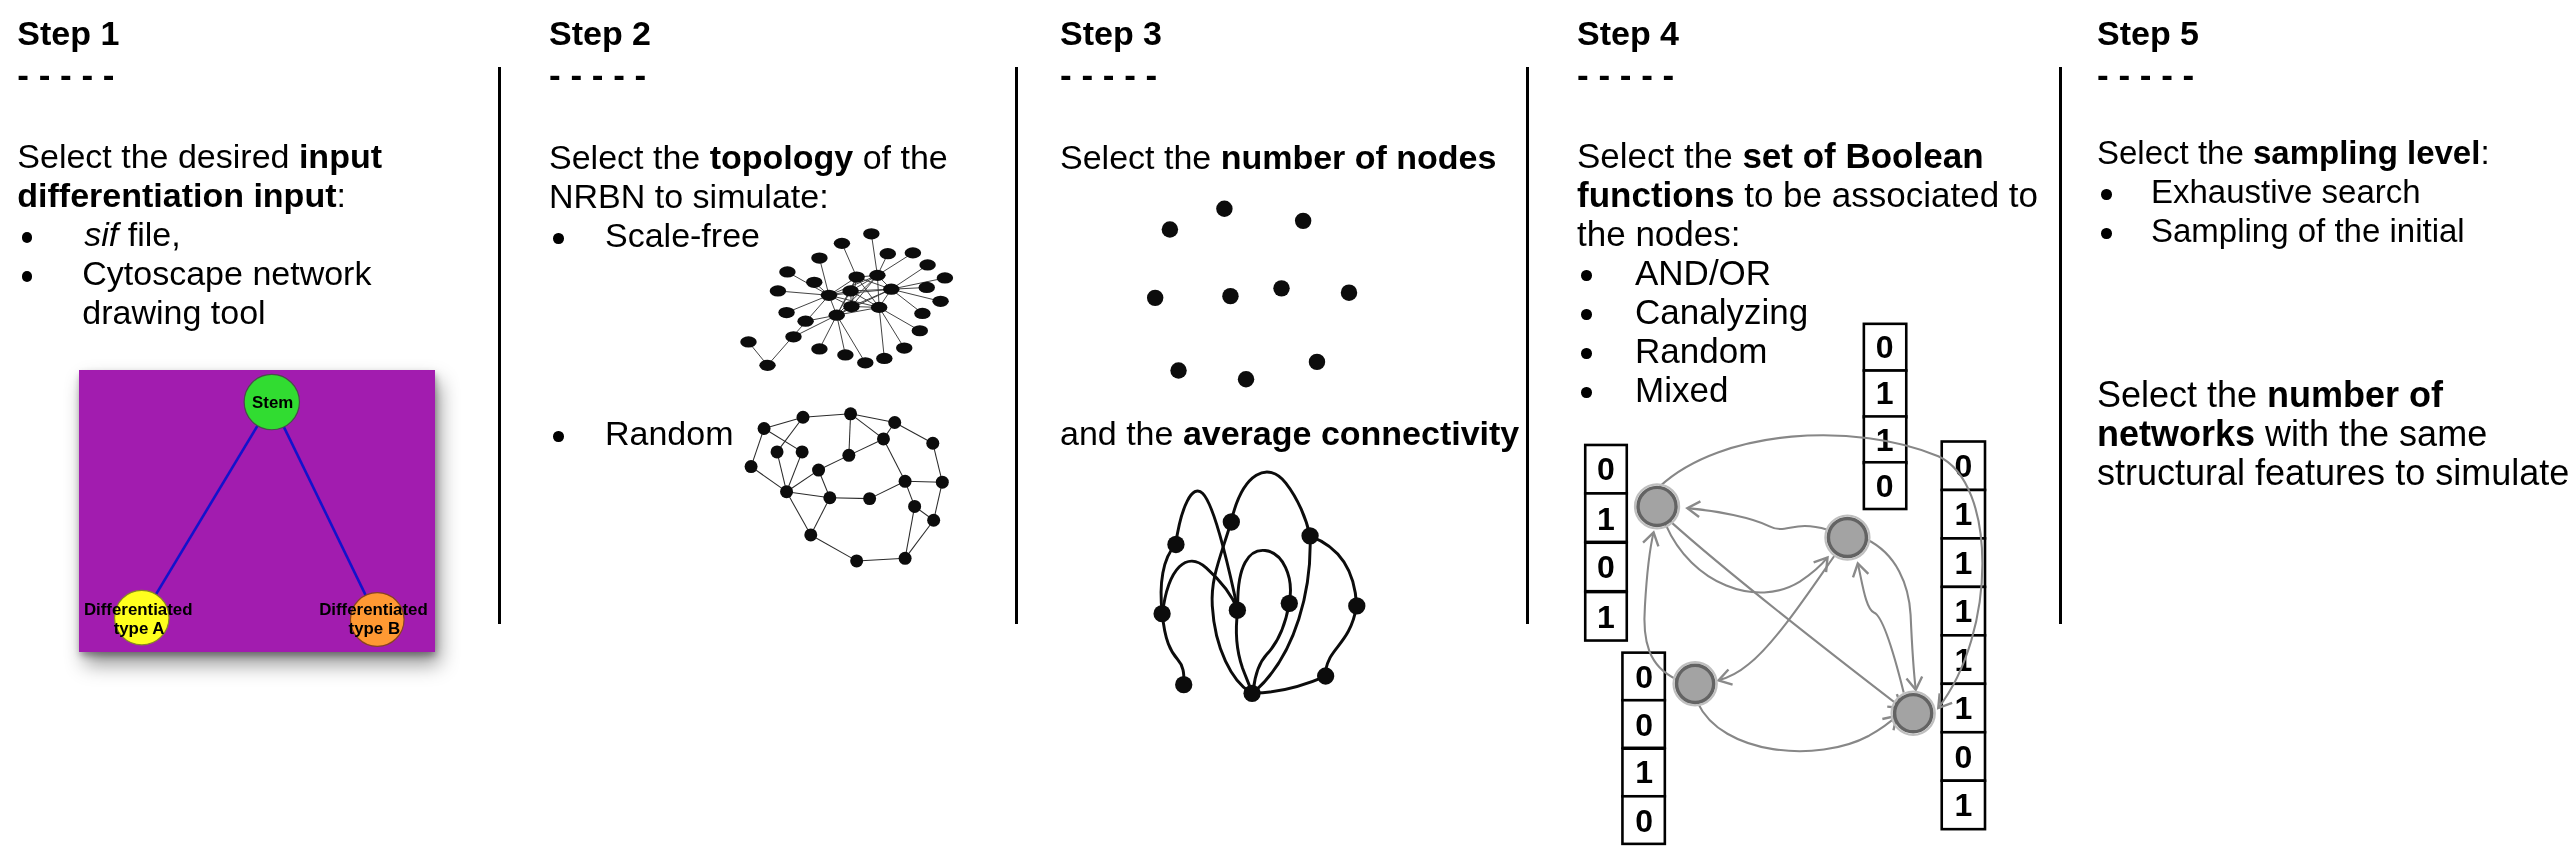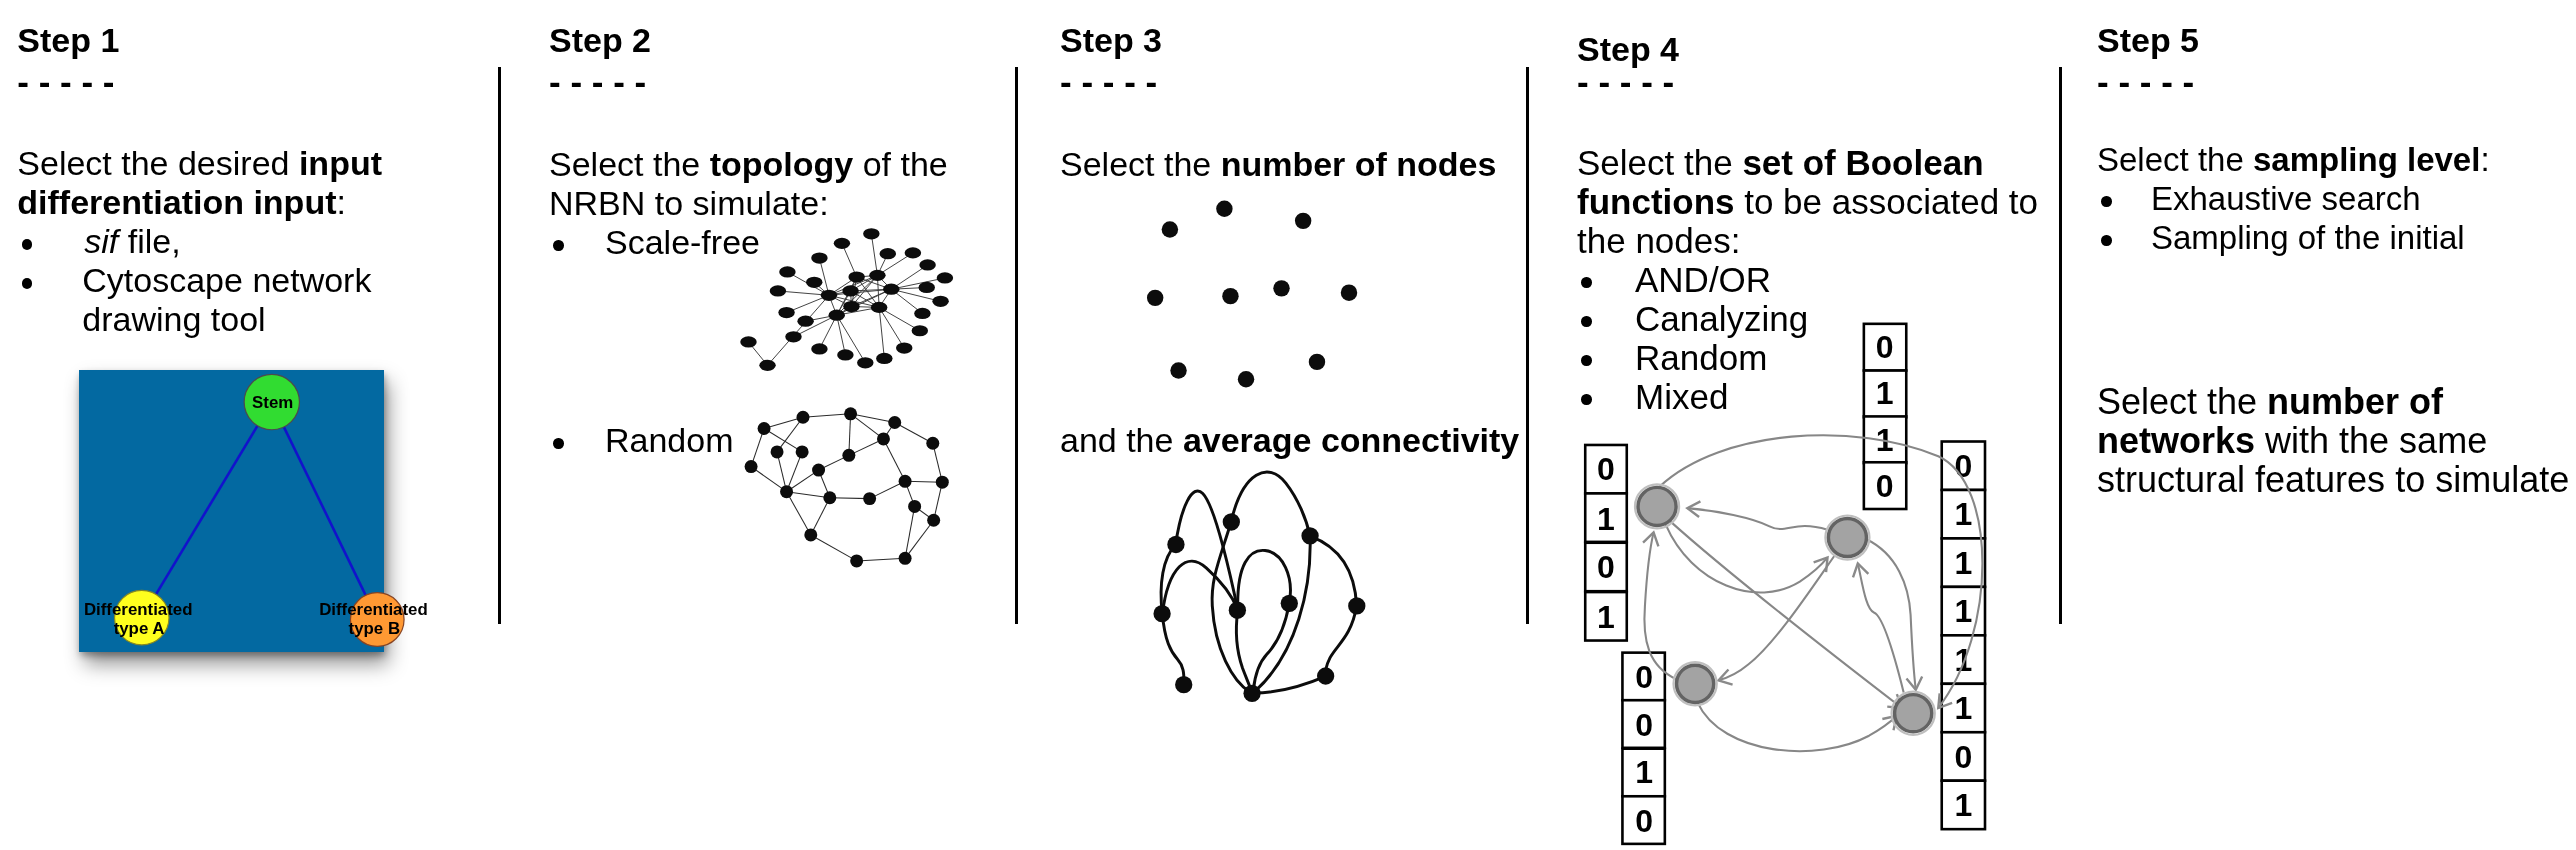--- a/index.html
+++ b/index.html
@@ -1,38 +1,38 @@
 <!DOCTYPE html>
 <html style="font-size:14px"><head><meta charset="utf-8">
 <style>
 html,body{margin:0;padding:0;}
 body{width:2576px;height:851px;position:relative;background:#fff;overflow:hidden;
   font-family:"Liberation Sans",sans-serif;color:#000;}
-.abs{position:absolute;margin-top:7px;}
+.abs{position:absolute;}
 .h{font-size:34px;font-weight:bold;line-height:40px;white-space:nowrap;}
 .dash{font-size:35px;font-weight:bold;line-height:40px;white-space:nowrap;letter-spacing:0;}
 .body{font-size:35px;line-height:39px;white-space:nowrap;}
 .li{position:relative;}
 .bu{position:absolute;left:4.3px;top:17.3px;width:10.4px;height:10.4px;border-radius:50%;background:#000;}
 .sep{position:absolute;width:2.6px;background:#000;top:67px;height:557px;}
-#tree{position:absolute;left:79px;top:370px;width:305px;height:282px;background:#0369a1;
+#tree{position:absolute;left:79px;top:370px;width:356px;height:282px;background:#a21caf;
   box-shadow:0.9px 3.5px 7px rgba(0,0,0,0.35), 5.2px 12px 19px rgba(0,0,0,0.42);}
 svg.lay{position:absolute;left:0;top:0;}
 </style></head><body>
 <div class="sep" style="left:498px"></div>
 <div class="sep" style="left:1015px"></div>
 <div class="sep" style="left:1526px"></div>
 <div class="sep" style="left:2059px"></div>
 <div class="abs h" style="left:17.3px;top:13px">Step 1</div>
 <div class="abs dash" style="left:17.3px;top:55px">- - - - -</div>
 <div class="abs h" style="left:549px;top:13px">Step 2</div>
 <div class="abs dash" style="left:549px;top:55px">- - - - -</div>
 <div class="abs h" style="left:1060px;top:13px">Step 3</div>
 <div class="abs dash" style="left:1060px;top:55px">- - - - -</div>
-<div class="abs h" style="left:1577px;top:22px">Step 4</div>
+<div class="abs h" style="left:1577px;top:13px">Step 4</div>
 <div class="abs dash" style="left:1577px;top:55px">- - - - -</div>
 <div class="abs h" style="left:2097px;top:13px">Step 5</div>
 <div class="abs dash" style="left:2097px;top:55px">- - - - -</div>
 <div class="abs body" style="left:17.3px;top:137px;font-size:34px">Select the desired <b>input</b><br><b>differentiation input</b>:<div class="li" style="padding-left:67px"><span class="bu"></span><i>sif</i> file,</div><div class="li" style="padding-left:65px"><span class="bu"></span>Cytoscape network</div><div style="padding-left:65px">drawing tool</div></div>
 <div id="tree"><svg width="351" height="282" viewBox="0 0 406 326">
       <line x1="223" y1="37" x2="73" y2="286" stroke="#1212cc" stroke-width="3"></line>
       <line x1="223" y1="37" x2="345" y2="288" stroke="#1212cc" stroke-width="3"></line>
       <circle cx="223" cy="37" r="32" fill="#31dc31" stroke="#4c4c4c" stroke-width="1.4"></circle>
       <circle cx="72.6" cy="286.4" r="31.5" fill="#ffff1e" stroke="#888822" stroke-width="1.4"></circle>
       <circle cx="345" cy="288.5" r="31" fill="#ff9933" stroke="#884422" stroke-width="1.4"></circle>

